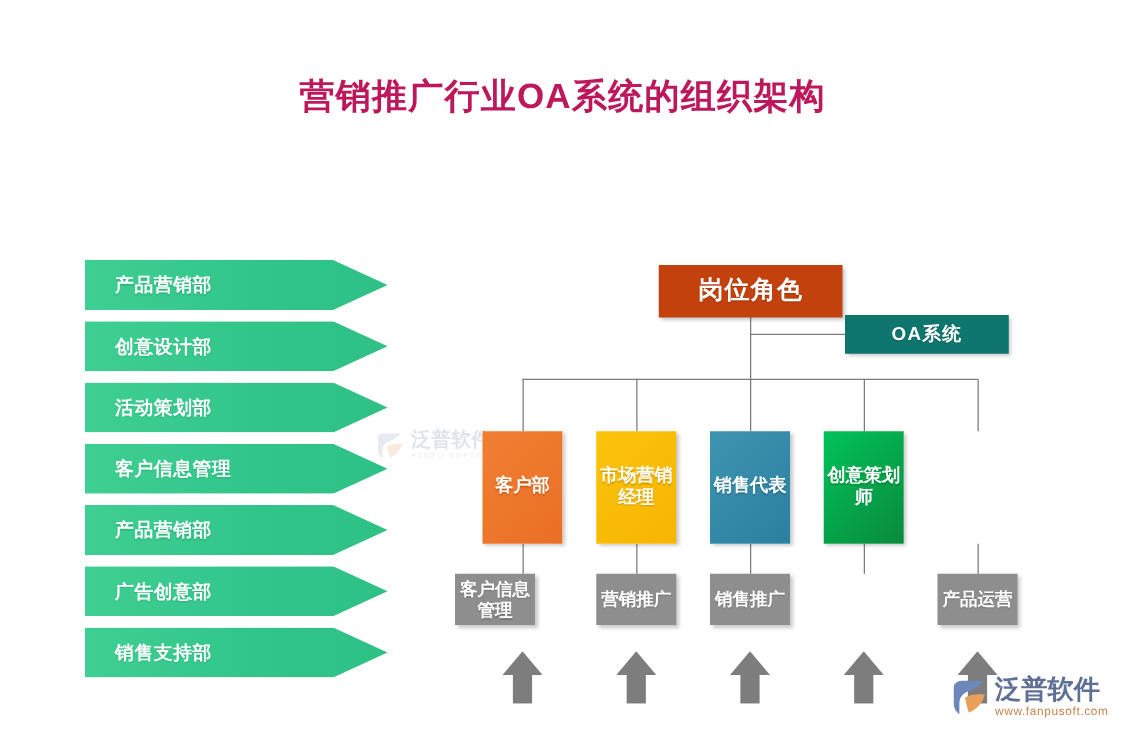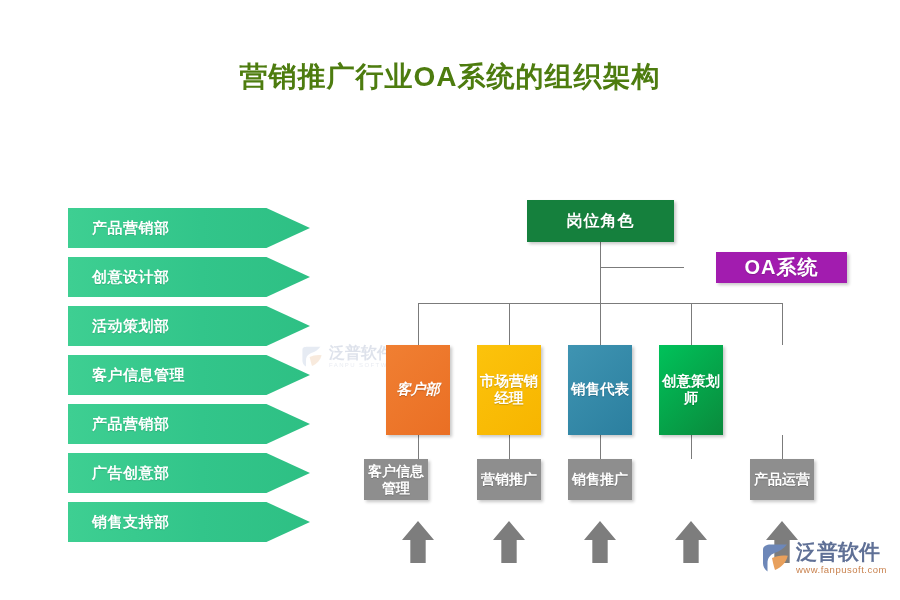--- a/index.html
+++ b/index.html
@@ -22,21 +22,21 @@
 
   
   #page-title {
     position: absolute;
     left: 0;
     top: 58px;
     width: 900px;
     text-align: center;
     font-size: 28px;
     font-weight: bold;
-    color: #4d7c0f;
+    color: #be185d;
     letter-spacing: 1px;
     white-space: nowrap;
   }
 
   
   .wm-center {
     position: absolute;
     left: 300px;
     top: 334px;
     width: 130px;
@@ -122,29 +122,29 @@
     display: flex;
     align-items: center;
     justify-content: center;
     text-align: center;
     line-height: 1.18;
     box-shadow: 2px 2px 3px rgba(0,0,0,0.22);
     text-shadow: 0 1px 1px rgba(0,0,0,0.18);
   }
 
   #node-top-role {
-    left: 527px; top: 200px; width: 147px; height: 42px;
-    background: #15803d;
-    font-size: 16px;
+    left: 527px; top: 212px; width: 147px; height: 42px;
+    background: #c2410c;
+    font-size: 20px;
     letter-spacing: 1px;
   }
   #node-oa-system {
-    left: 716px; top: 252px; width: 131px; height: 31px;
-    background: #a21caf;
-    font-size: 20px;
+    left: 676px; top: 252px; width: 131px; height: 31px;
+    background: #0f766e;
+    font-size: 15px;
     letter-spacing: 1px;
   }
 
   .role-node {
     top: 345px;
     width: 64px;
     height: 90px;
     font-size: 14.5px;
   }
   .task-node {
@@ -214,21 +214,21 @@
 
   <div class="line v" style="left:418px; top:435px; height:24px;"></div>
   <div class="line v" style="left:509px; top:435px; height:24px;"></div>
   <div class="line v" style="left:600px; top:435px; height:24px;"></div>
   <div class="line v" style="left:691px; top:435px; height:24px;"></div>
   <div class="line v" style="left:782px; top:435px; height:24px;"></div>
 
   <div class="node" id="node-top-role">岗位角色</div>
   <div class="node" id="node-oa-system">OA系统</div>
 
-  <div class="node role-node" style="left:386px; background:linear-gradient(135deg,#f07f32 0%,#ea6f24 100%);font-style:italic;">客户部</div>
+  <div class="node role-node" style="left:386px; background:linear-gradient(135deg,#f07f32 0%,#ea6f24 100%);">客户部</div>
   <div class="node role-node" style="left:477px; background:linear-gradient(135deg,#fcc30c 0%,#f7b500 100%);">市场营销经理</div>
   <div class="node role-node" style="left:568px; background:linear-gradient(135deg,#3f94b2 0%,#2b7f9f 100%);">销售代表</div>
   <div class="node role-node" style="left:659px; background:linear-gradient(135deg,#00c25a 0%,#0a8a3c 100%);">创意策划师</div>
 
   <div class="node task-node" style="left:364px;text-align:center;">客户信息管理</div>
   <div class="node task-node" style="left:477px;">营销推广</div>
   <div class="node task-node" style="left:568px;">销售推广</div>
   <div class="node task-node" style="left:750px;">产品运营</div>
 
   <div class="up-arrow" style="left:402px;"></div>

